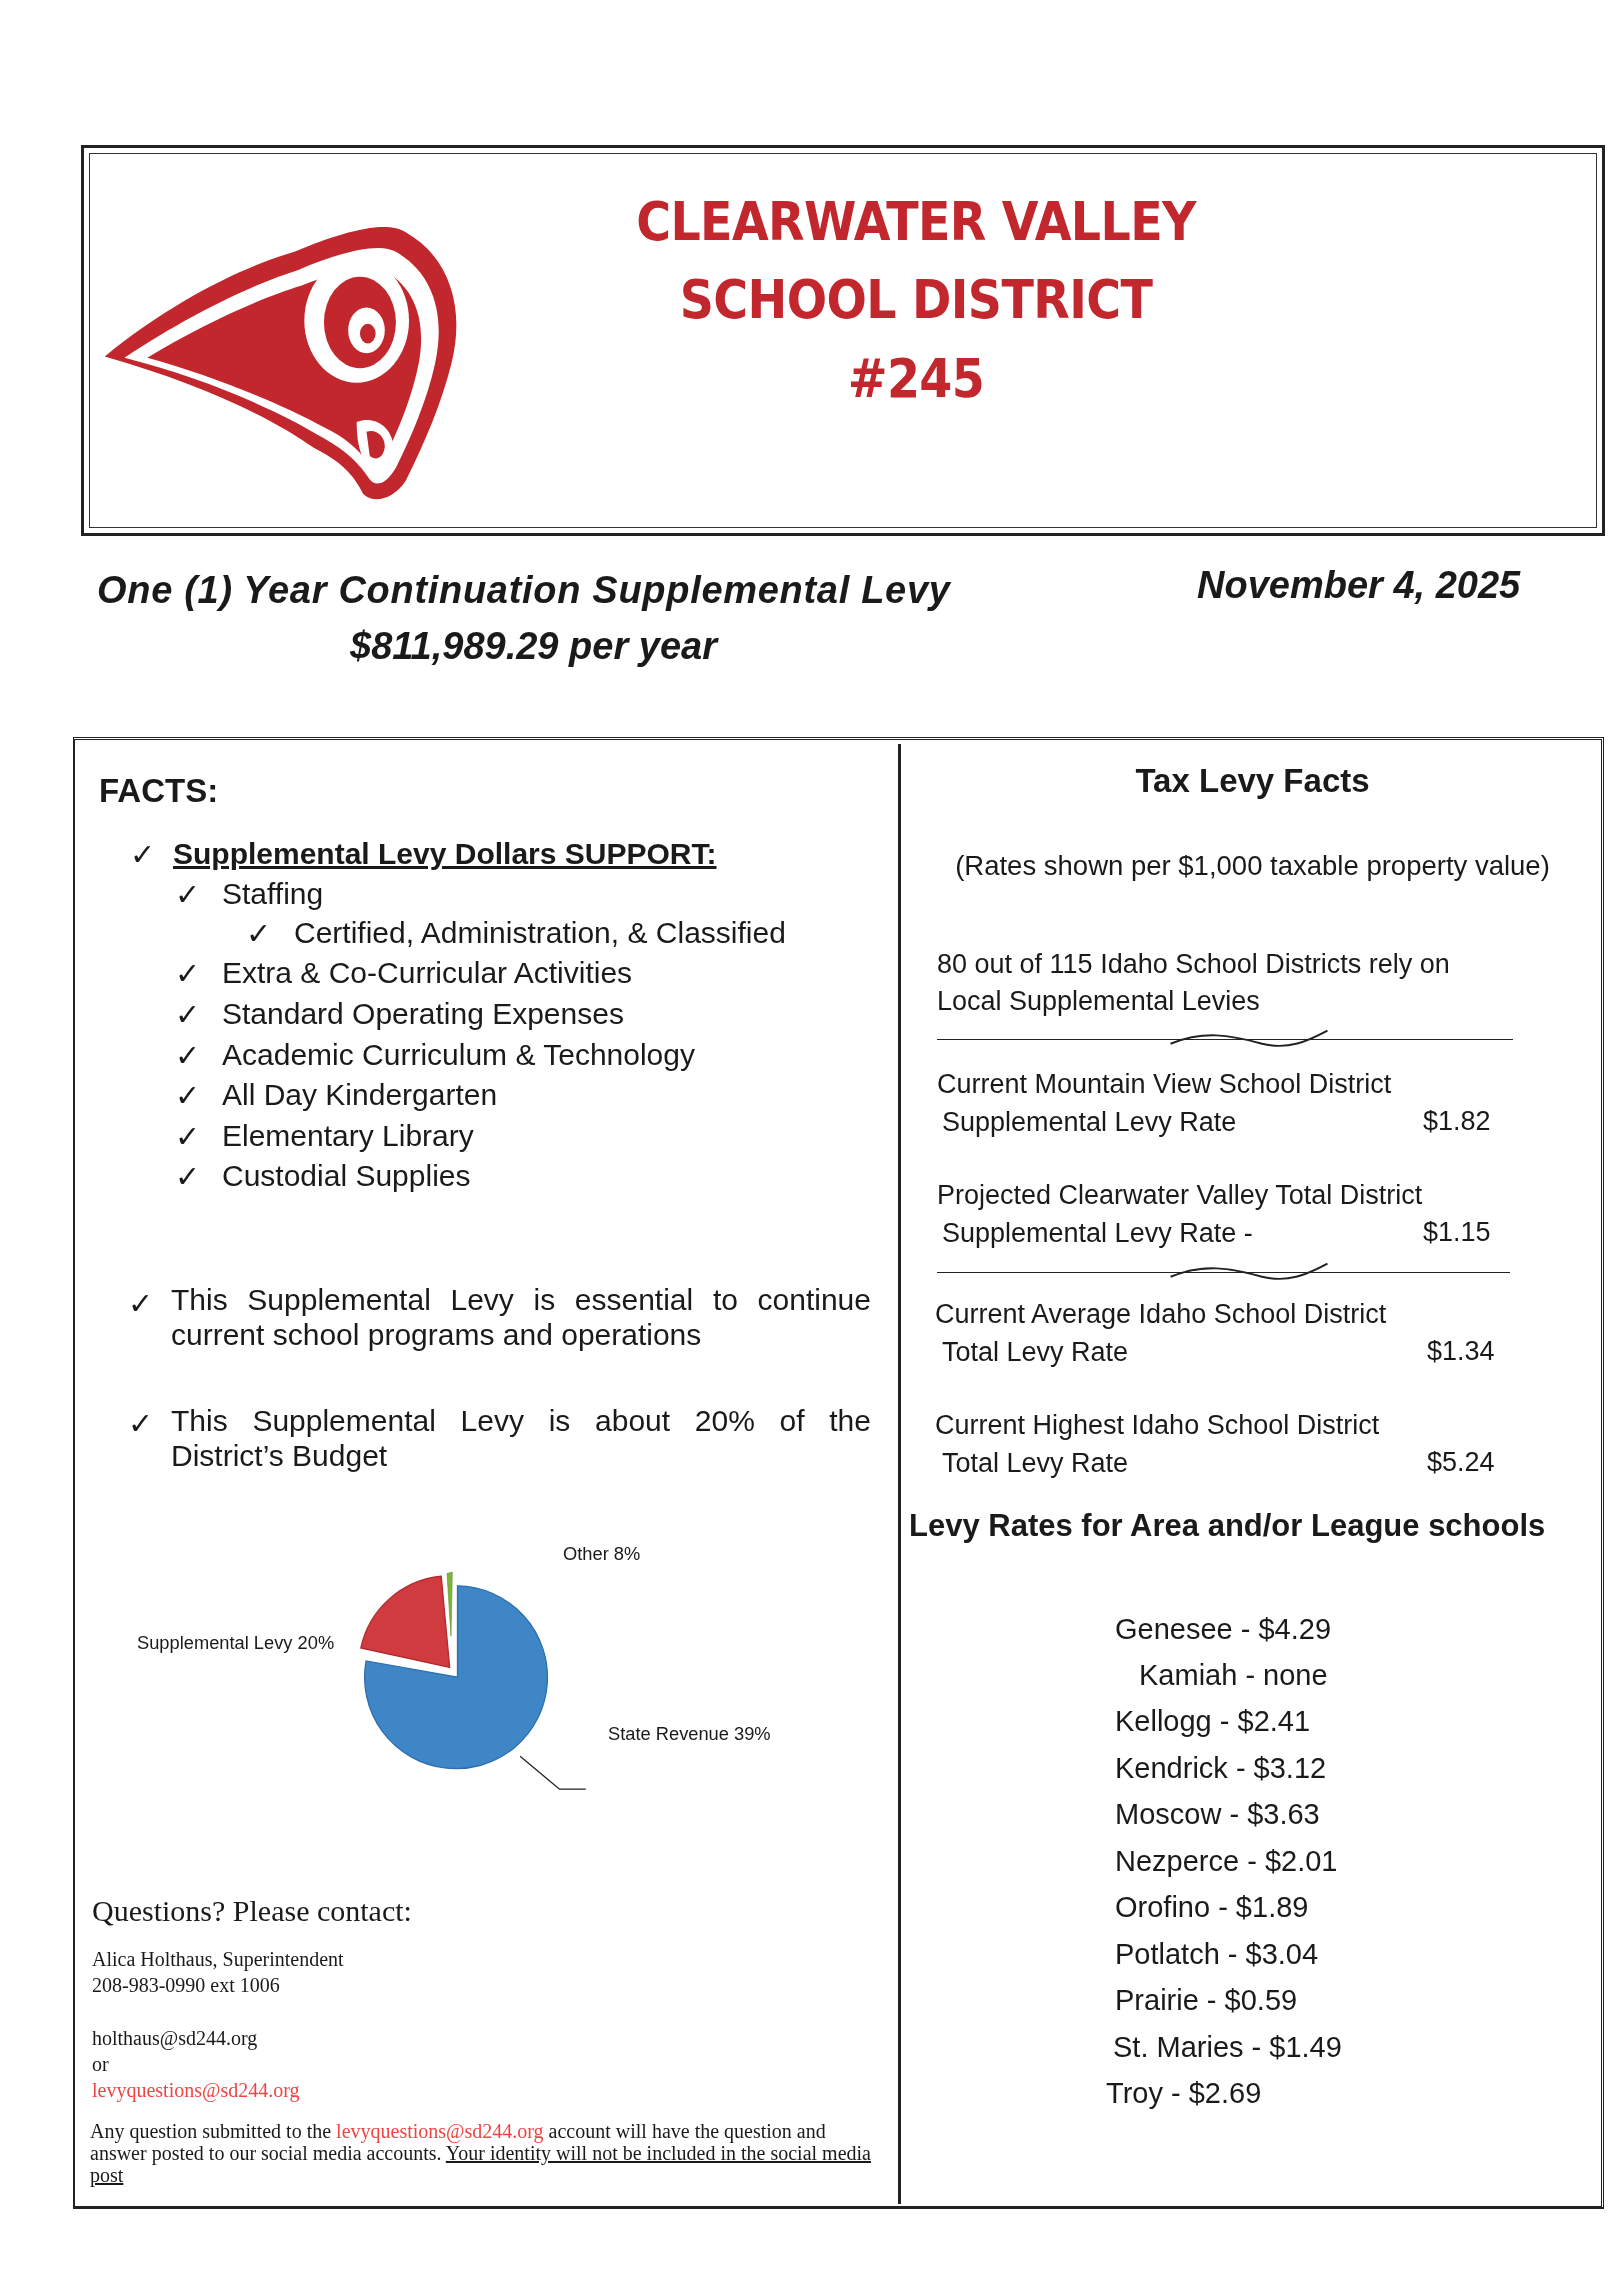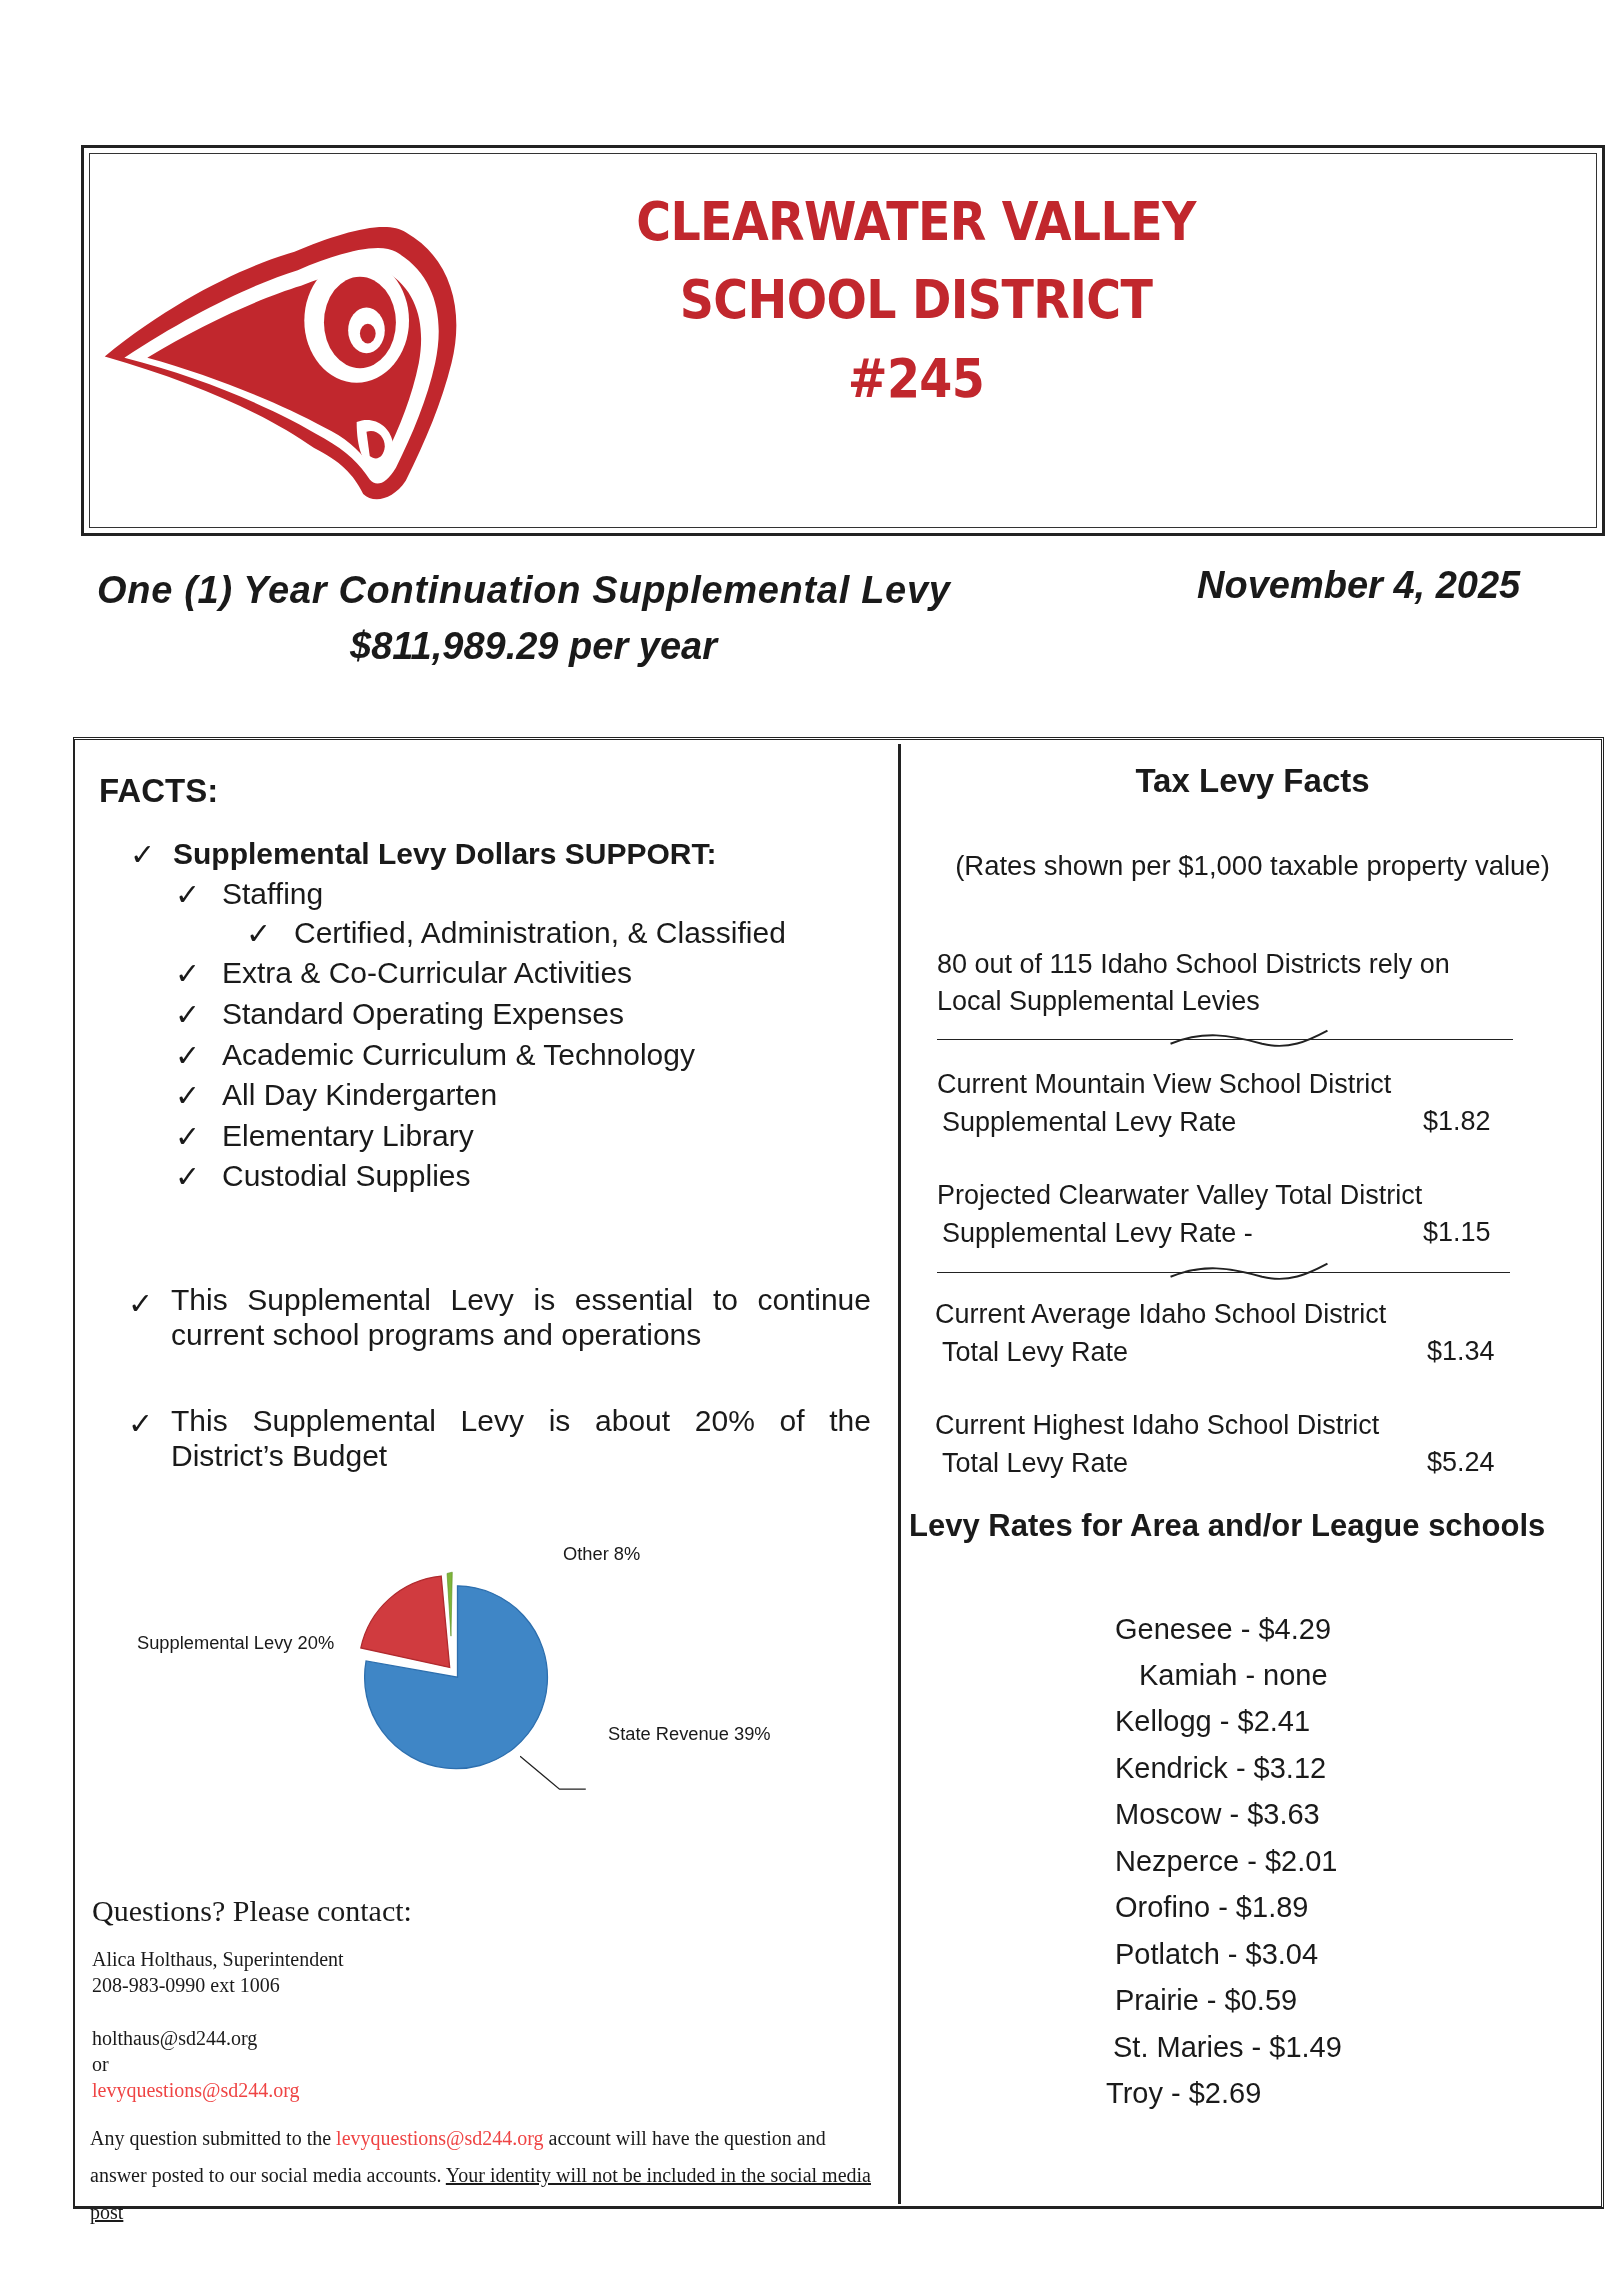--- a/index.html
+++ b/index.html
@@ -41,37 +41,37 @@
   .main-box {
     left: 73px; top: 737px; width: 1531px; height: 1472px;
     border-top: 3.9px double #222; border-bottom: 3.3px solid #222;
     border-left: 2.6px double #222; border-right: 3.9px double #222; box-sizing: border-box;
   }
   .col-divider { left: 898px; top: 744px; width: 2.6px; height: 1460px; background: #222; }
 
   .facts-heading { left: 99px; top: 772px; font-size: 33px; font-weight: bold; }
   .check { position: absolute; font-size: 30px; font-family: "DejaVu Sans", sans-serif; }
   .fact-text { position: absolute; font-size: 30px; white-space: nowrap; }
-  .support-heading { font-weight: bold; }
+  .support-heading { font-weight: bold; text-decoration: underline; }
 
   .para {
     position: absolute; left: 171px; width: 700px; font-size: 30px; line-height: 35px;
     text-align: justify; text-align-last: left;
   }
 
   
   .pie { left: 353px; top: 1563px; width: 209px; height: 222px; }
   .pie-label { position: absolute; font-size: 18.3px; white-space: nowrap; }
 
   
   .contact-heading { left: 92px; top: 1894px; font-size: 30px; font-family: "Liberation Serif", serif; }
   .serif-small { position: absolute; font-size: 20px; font-family: "Liberation Serif", serif; white-space: nowrap; }
   .link { color: #ef4444; }
   .disclaimer {
-    left: 90px; top: 2120px; width: 785px; font-size: 20px; line-height: 37px;
+    left: 90px; top: 2120px; width: 785px; font-size: 20px; line-height: 22px;
     font-family: "Liberation Serif", serif;
   }
   .ul { text-decoration: underline; }
 
   
   .tax-heading { left: 899px; top: 762px; width: 707px; text-align: center; font-size: 33px; font-weight: bold; }
   .rates-note { left: 899px; top: 850px; width: 707px; text-align: center; font-size: 27.5px; }
   .r-text { position: absolute; font-size: 27px; white-space: nowrap; }
   .r-val { position: absolute; font-size: 27px; white-space: nowrap; }
   .divider { position: absolute; height: 1.3px; background: #222; }

